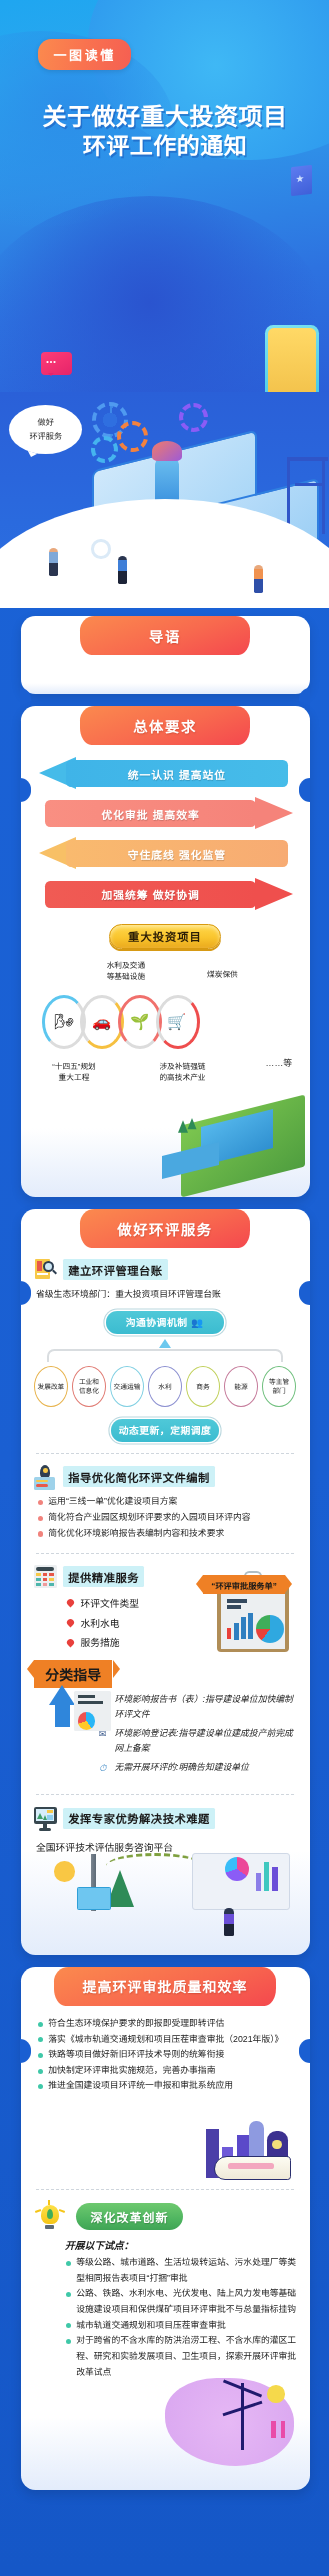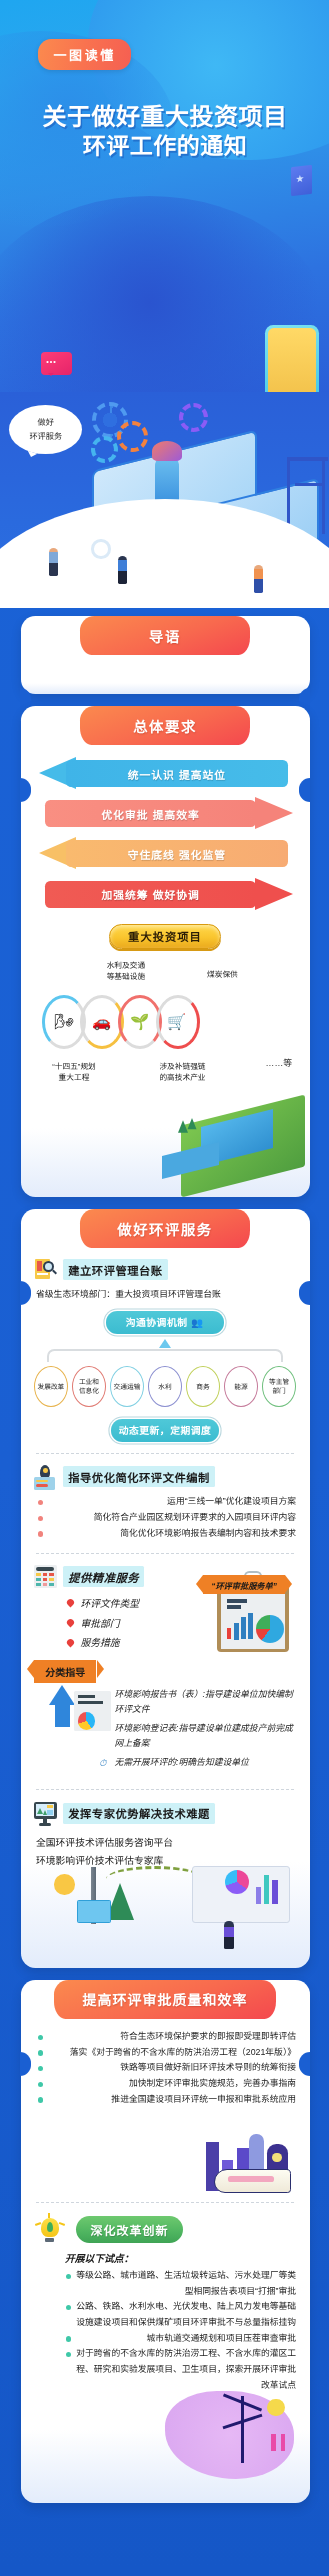--- a/index.html
+++ b/index.html
@@ -240,33 +240,33 @@
     font-size: 6.7px; line-height:1.25; text-align:center; color:#222;
     padding: 0 2.1px;
   }
   .org:nth-child(1){border-color:#e7b24a;} .org:nth-child(2){border-color:#e07a72;}
   .org:nth-child(3){border-color:#7fcfe2;} .org:nth-child(4){border-color:#8b8fd0;}
   .org:nth-child(5){border-color:#c0d05a;} .org:nth-child(6){border-color:#c57a9a;}
   .org:nth-child(7){border-color:#6fbf7d;}
 
   .dash-sep { border-top: 1.5px dashed #cfd6dd; margin: 11.3px 2.1px; }
 
-  ul.bullets { list-style:none; margin: 3.1px 0 0 3.1px; text-align: right; }
+  ul.bullets { list-style:none; margin: 3.1px 0 0 3.1px; }
   ul.bullets li { position:relative; padding-left: 11.3px; font-size: 8.8px; line-height: 1.78; color:#1c1c1c; }
   ul.bullets li::before { content:""; position:absolute; left:1px; top:5.7px; width:5.2px; height:5.2px; border-radius:50%; background:#f1837d; }
   ul.bullets.green li::before { background:#3fc8a8; }
 
   .pin-list { margin: 3.1px 0 0 31px; }
   .pin-list li { list-style:none; position:relative; padding-left: 15.5px; font-size: 9.8px; line-height: 2.0; color:#1a1a1a; }
   .pin-list li::before { content:""; position:absolute; left: 2.1px; top: 5.2px; width:7.2px; height:7.2px; border-radius:50% 50% 50% 0; transform: rotate(-45deg); background:#e8403c; }
 
   .tag-orange {
     display:inline-block;
     background:#ef8025; color:#1a1a1a; font-weight:bold;
-    font-size:10px; padding: 4.1px 11.3px; position:relative;
+    font-size:14px; padding: 4.1px 11.3px; position:relative;
   }
   .tag-orange::before { content:""; position:absolute; left:-7.2px; top:0; border:0 solid transparent; border-top:9.8px solid transparent; border-bottom:9.8px solid transparent; border-right:7.2px solid #ef8025; }
   .tag-orange::after { content:""; position:absolute; right:-7.2px; top:0; border-top:9.8px solid transparent; border-bottom:9.8px solid transparent; border-left:7.2px solid #ef8025; }
 
   .icon-line { display:flex; gap:5.2px; align-items:flex-start; font-size:8.8px; line-height:1.7; color:#1c1c1c; margin-top: 4.1px; }
   .icon-line .gi { flex:0 0 13.4px; font-size:9.3px; text-align:center; padding-top:0.5px; }
 
   .green-pill {
     display:inline-flex; align-items:center; justify-content:center;
     min-width: 103px; height: 27px; padding: 0 14.4px;
@@ -463,21 +463,21 @@
       <div><span class="hl">指导优化简化环评文件编制</span></div>
     </div>
     <ul class="bullets">
       <li>运用“三线一单”优化建设项目方案</li>
       <li>简化符合产业园区规划环评要求的入园项目环评内容</li>
       <li>简化优化环境影响报告表编制内容和技术要求</li>
     </ul>
 
     <div class="dash-sep"></div>
 
-    <div style="position:relative;font-style:italic;">
+    <div style="position:relative;">
       <div class="sub">
         <div class="ic">
           <div style="position:absolute;left:0;top:0;width:23px;height:23px;background:#eceff1;border-radius:1.5px;"></div>
           <div style="position:absolute;left:2.1px;top:1.5px;width:18.5px;height:4.6px;background:#37474f;border-radius:2.6px;"></div>
           <div style="position:absolute;left:2.1px;top:8.2px;width:4.6px;height:3.1px;background:#f7c948;"></div>
           <div style="position:absolute;left:8.8px;top:8.2px;width:4.6px;height:3.1px;background:#e8584a;"></div>
           <div style="position:absolute;left:15.5px;top:8.2px;width:4.6px;height:3.1px;background:#e8584a;"></div>
           <div style="position:absolute;left:2.1px;top:13.4px;width:4.6px;height:3.1px;background:#4db6ac;"></div>
           <div style="position:absolute;left:8.8px;top:13.4px;width:4.6px;height:3.1px;background:#e8584a;"></div>
           <div style="position:absolute;left:15.5px;top:13.4px;width:4.6px;height:3.1px;background:#f7c948;"></div>
@@ -497,21 +497,21 @@
         <div style="position:absolute;left:20.6px;top:61px;width:4.6px;height:11.3px;background:#e8413a;"></div>
         <div style="position:absolute;left:28px;top:56px;width:4.6px;height:16.5px;background:#2f7fc0;"></div>
         <div style="position:absolute;left:35px;top:50px;width:4.6px;height:21.6px;background:#2f7fc0;"></div>
         <div style="position:absolute;left:42px;top:46px;width:4.6px;height:26px;background:#2f7fc0;"></div>
         <div style="position:absolute;left:50px;top:48px;width:28px;height:28px;border-radius:50%;background:conic-gradient(#2fa8e0 0 60%, #e8413a 60% 75%, #3fae5a 75% 100%);"></div>
         <div class="tag-orange" style="position:absolute;left:-3.1px;top:8.2px;font-size:8.2px;padding:3.6px 8.2px;white-space:nowrap;">“环评审批服务单”</div>
       </div>
 
       <ul class="pin-list">
         <li>环评文件类型</li>
-        <li>审批部门</li>
+        <li>水利水电</li>
         <li>服务措施</li>
       </ul>
     </div>
 
     <div style="position:relative;margin-top:7.2px;">
       <div class="tag-orange">分类指导</div>
       <div style="position:absolute;left:15.5px;top:25px;width:0;height:0;border-left:13.4px solid transparent;border-right:13.4px solid transparent;border-bottom:20.6px solid #2f86db;"></div>
       <div style="position:absolute;left:21.6px;top:44px;width:14.4px;height:23px;background:#2f86db;"></div>
       <div style="position:absolute;left:40px;top:31px;width:37px;height:40px;background:#eceff1;border-radius:1.5px;"></div>
       <div style="position:absolute;left:44px;top:35px;width:17.5px;height:3.1px;background:#37474f;"></div>
@@ -543,21 +543,20 @@
         <div style="position:absolute;left:3.6px;top:6.2px;width:0;height:0;border-left:3.1px solid transparent;border-right:3.1px solid transparent;border-bottom:6.7px solid #3f9e6a;"></div>
         <div style="position:absolute;left:8.8px;top:8.2px;width:0;height:0;border-left:2.6px solid transparent;border-right:2.6px solid transparent;border-bottom:5.2px solid #3f9e6a;"></div>
         <div style="position:absolute;left:13.4px;top:3.6px;width:6.2px;height:2.6px;background:#f7c948;"></div>
         <div style="position:absolute;left:13.4px;top:8.2px;width:6.2px;height:5.2px;background:#8fd0ef;"></div>
         <div style="position:absolute;left:9.3px;top:17.5px;width:4.1px;height:4.1px;background:#37474f;"></div>
         <div style="position:absolute;left:5.2px;top:21.6px;width:12.4px;height:2.6px;background:#37474f;border-radius:1.5px;"></div>
       </div>
       <div><span class="hl">发挥专家优势解决技术难题</span></div>
     </div>
     <div class="body-line" style="font-size:9.8px;">全国环评技术评估服务咨询平台</div>
-    <div class="body-line" style="font-size:9.8px;">环境影响评价技术评估专家库</div>
 
     <div class="illus" style="height:88px;">
       <div class="sun" style="left:20.6px;top:9.3px;"></div>
       <div class="tower" style="left:57px;top:2.1px;height:57px;"></div>
       <div class="tree" style="left:72px;top:18.5px;border-bottom-width:37px;border-left-width:14.4px;border-right-width:14.4px;"></div>
       <div class="panel" style="left:43px;top:35px;"></div>
       <div style="position:absolute;left:72px;top:1px;width:98px;height:26px;border-top:3.1px dashed #7fa03f;border-radius:60% 60% 0 0;"></div>
       <div style="position:absolute;right:6.2px;top:1px;width:98px;height:57px;background:#eef2f8;border-radius:3.1px;border:1px solid #cfd8e6;"></div>
       <div style="position:absolute;right:18.5px;top:15.5px;width:5.2px;height:24px;background:#6b4fd8;"></div>
       <div style="position:absolute;right:27px;top:10.3px;width:5.2px;height:29px;background:#3fc8c0;"></div>
@@ -567,21 +566,21 @@
     </div>
   </div>
 
   <div class="card">
     <div class="card-header wide">
       <div class="banner">提高环评审批质量和效率</div>
     </div>
 
     <ul class="bullets green">
       <li>符合生态环境保护要求的即报即受理即转评估</li>
-      <li>落实《对于跨省的不含水库的防洪治涝工程（2021年版）》</li>
+      <li>落实《城市轨道交通规划和项目压茬审查审批（2021年版）》</li>
       <li>铁路等项目做好新旧环评技术导则的统筹衔接</li>
       <li>加快制定环评审批实施规范，完善办事指南</li>
       <li>推进全国建设项目环评统一申报和审批系统应用</li>
     </ul>
 
     <div class="illus" style="height:88px;">
       <div class="bld" style="right:46px;width:13.4px;height:43px;background:#5b49c9;"></div>
       <div class="bld" style="right:63px;width:11.3px;height:31px;background:#6e5ad8;"></div>
       <div class="bld" style="right:77px;width:13.4px;height:49px;background:#4b3fa8;"></div>
       <div class="bld" style="right:32px;width:15.5px;height:57px;background:#8e9ae0;border-radius:7.2px 7.2px 0 0;"></div>

